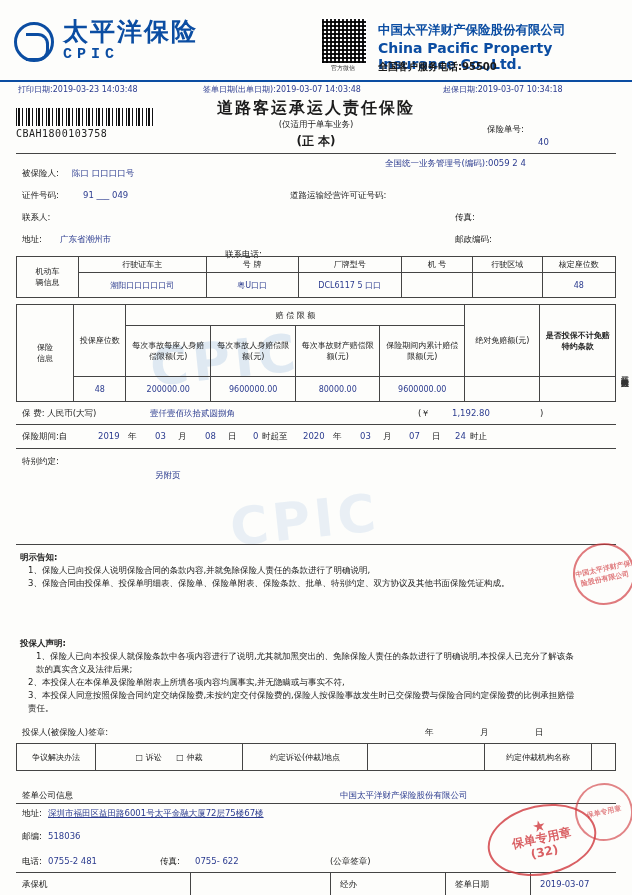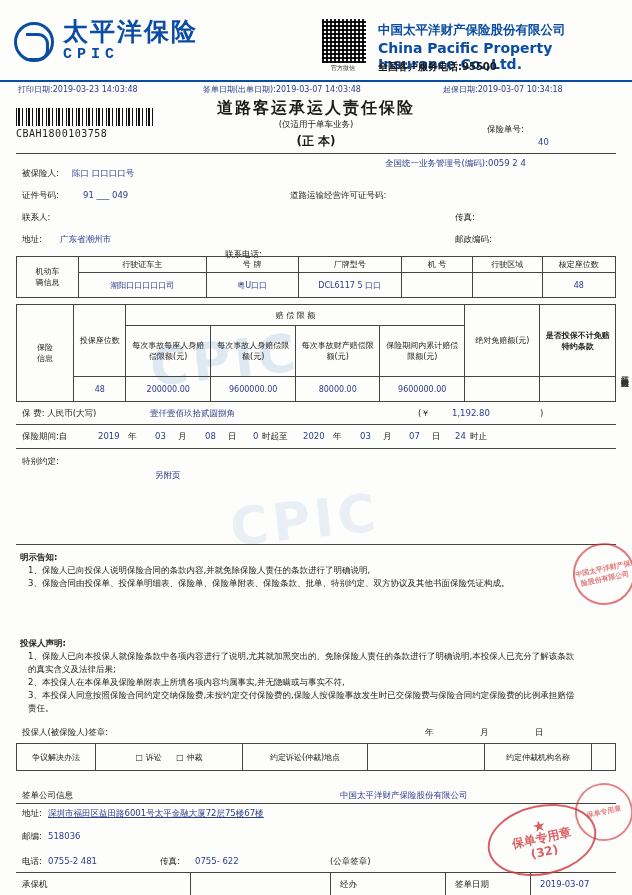--- a/index.html
+++ b/index.html
@@ -225,21 +225,21 @@
   <div class="hr" style="left:16px;top:544px;width:600px;"></div>
 
   <div class="sec" style="left:20px;top:551px;width:530px;">
     <p><b>明示告知:</b></p>
     <p style="margin-left:8px;">1、保险人已向投保人说明保险合同的条款内容,并就免除保险人责任的条款进行了明确说明,</p>
     <p style="margin-left:8px;">3、保险合同由投保单、投保单明细表、保险单、保险单附表、保险条款、批单、特别约定、双方协议及其他书面保险凭证构成。</p>
   </div>
 
   <div class="sec" style="left:20px;top:637px;width:560px;">
     <p><b>投保人声明:</b></p>
-    <p style="margin-left:8px;">1、保险人已向本投保人就保险条款中各项内容进行了说明,尤其就加黑突出的、免除保险人责任的条款进行了明确说明,本投保人已充分了解该条款的真实含义及法律后果;</p>
+    <p style="margin-left:16px;">1、保险人已向本投保人就保险条款中各项内容进行了说明,尤其就加黑突出的、免除保险人责任的条款进行了明确说明,本投保人已充分了解该条款的真实含义及法律后果;</p>
     <p style="margin-left:8px;">2、本投保人在本保单及保险单附表上所填各项内容均属事实,并无隐瞒或与事实不符,</p>
     <p style="margin-left:8px;">3、本投保人同意按照保险合同约定交纳保险费,未按约定交付保险费的,保险人按保险事故发生时已交保险费与保险合同约定保险费的比例承担赔偿责任。</p>
   </div>
 
   <div class="fld lbl" style="left:22px;top:727px;">投保人(被保险人)签章:</div>
   <div class="fld lbl" style="left:425px;top:727px;">年</div>
   <div class="fld lbl" style="left:480px;top:727px;">月</div>
   <div class="fld lbl" style="left:535px;top:727px;">日</div>
 
   <table class="grid" style="left:16px;top:743px;width:600px;">

